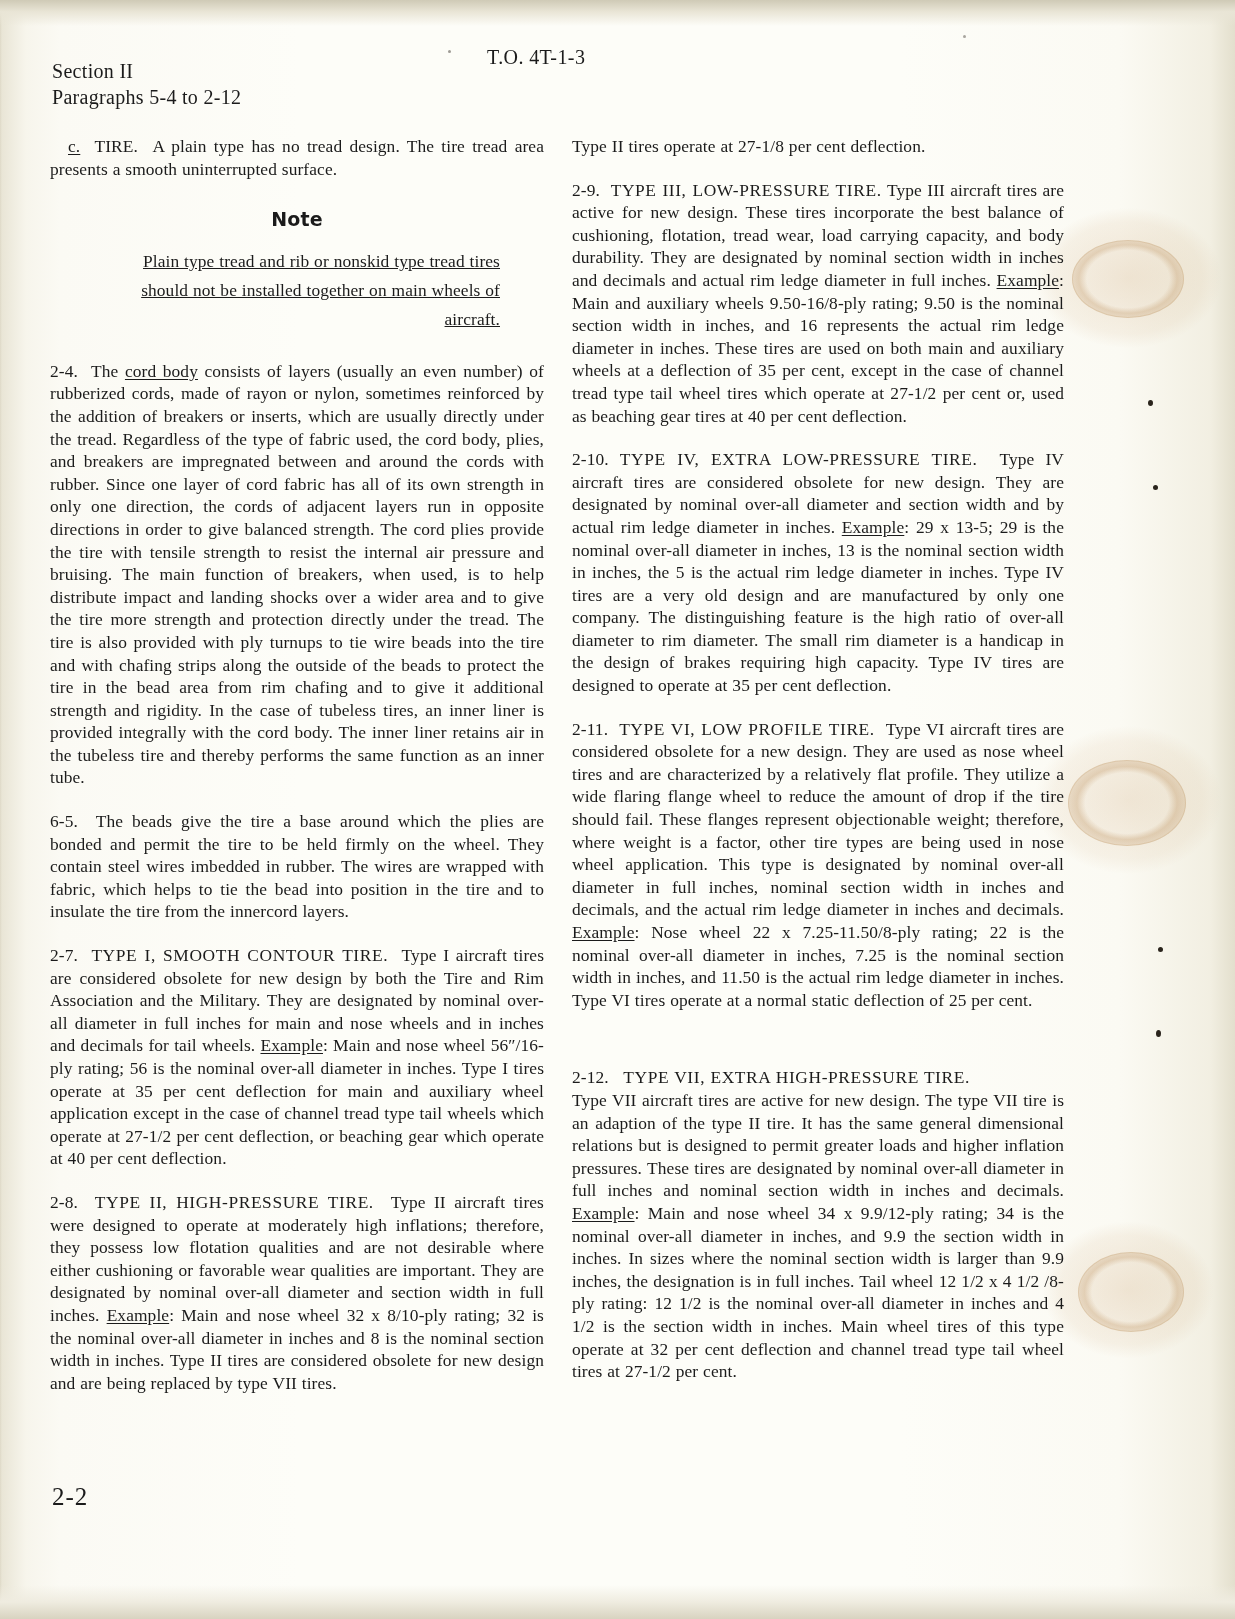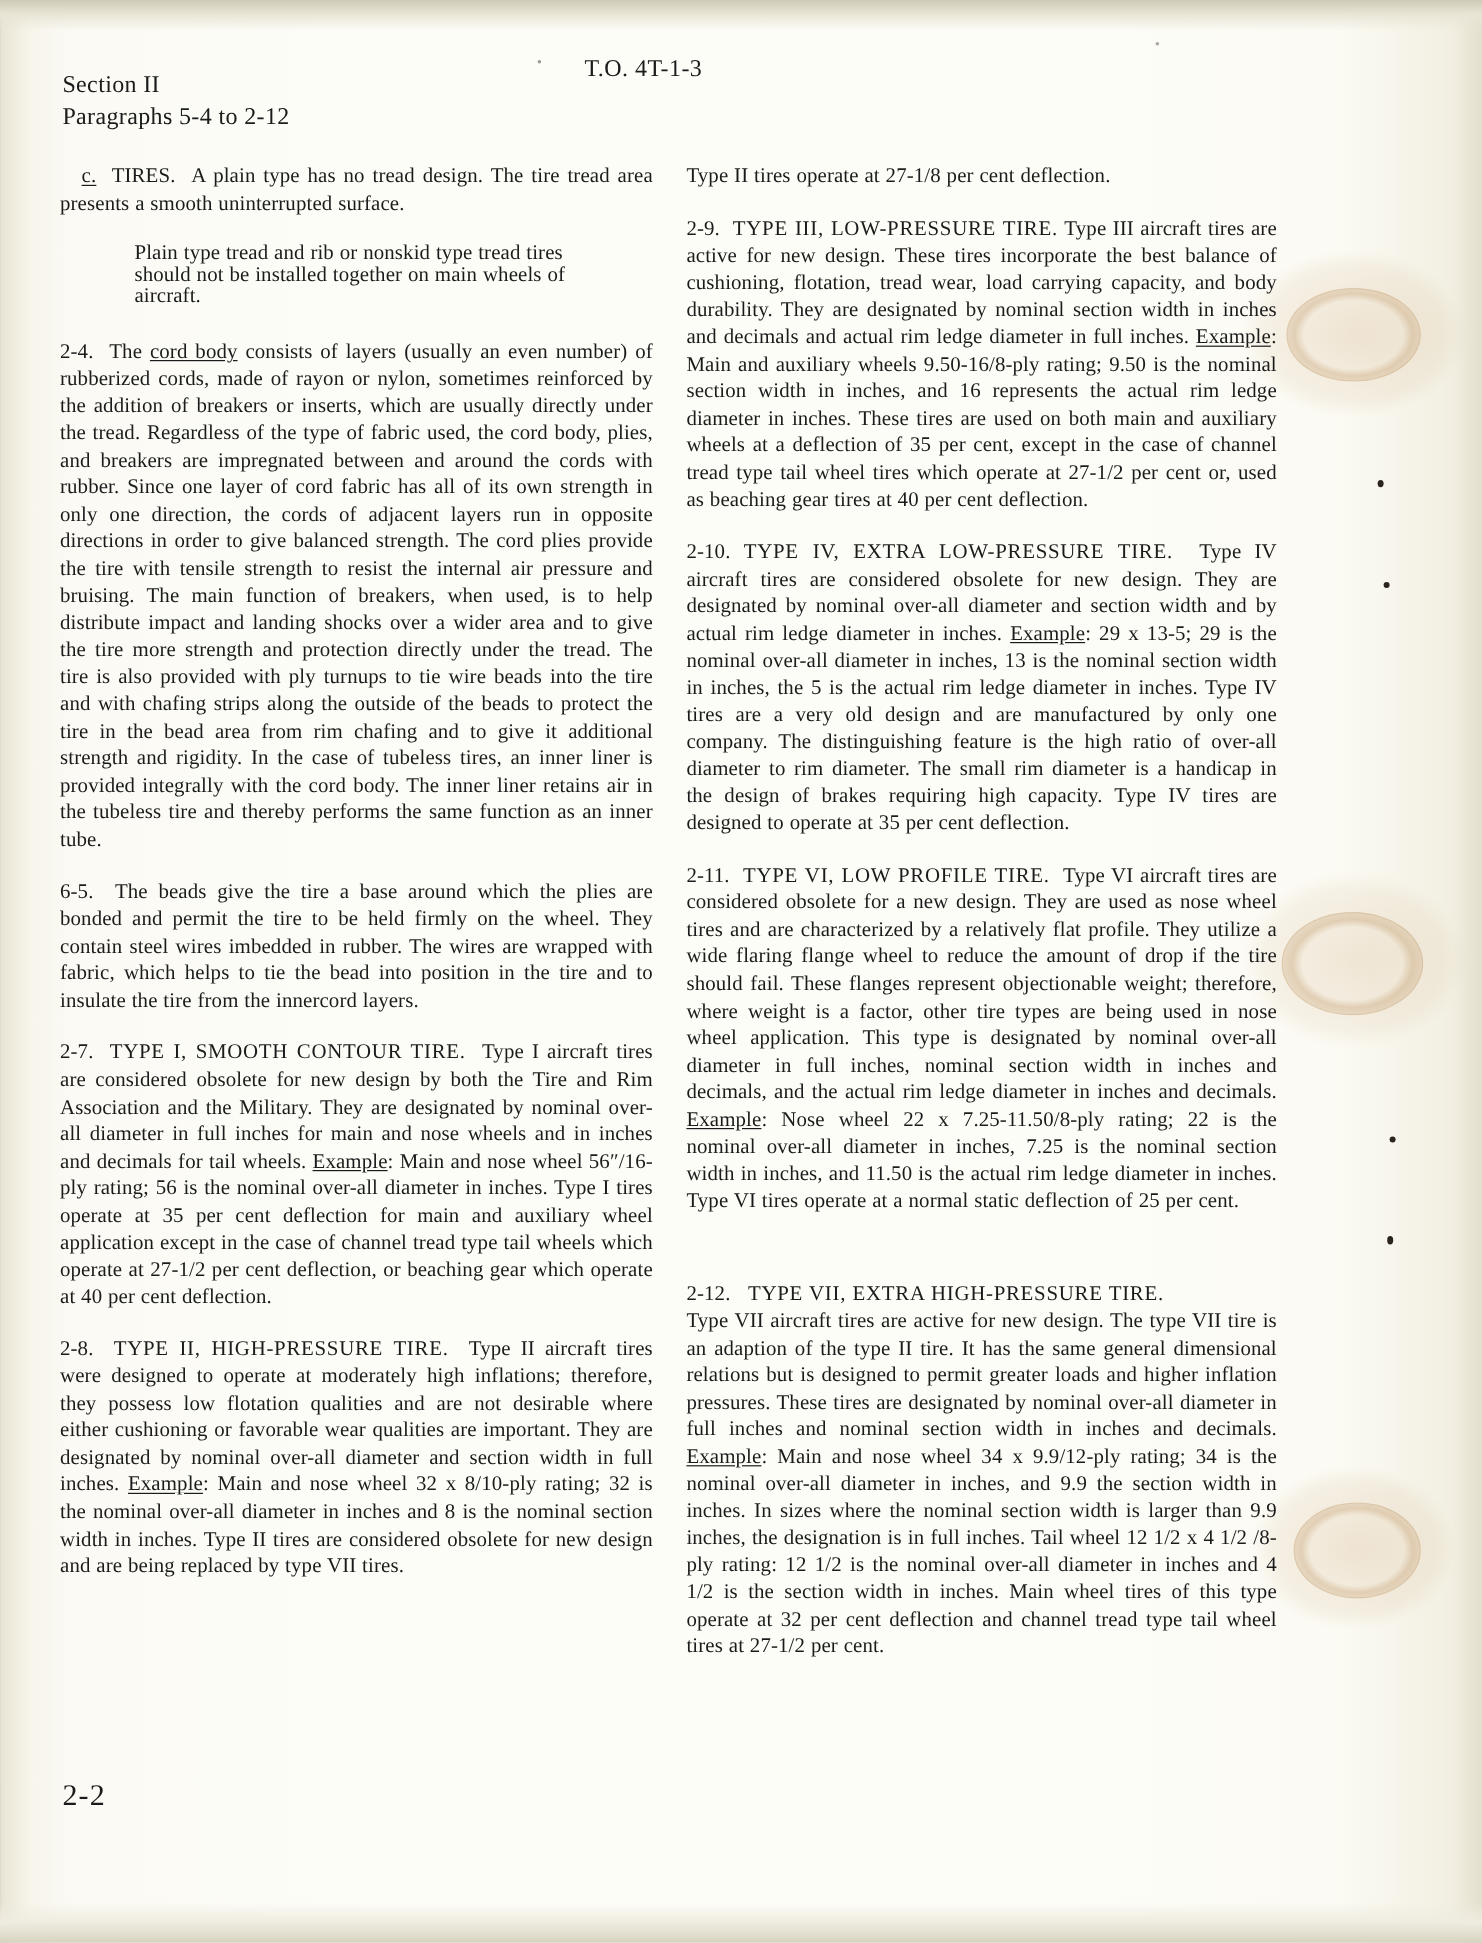--- a/index.html
+++ b/index.html
@@ -84,22 +84,23 @@
     text-align: center;
     font-family: "DejaVu Sans", "Liberation Sans", sans-serif;
     font-weight: bold;
     font-size: 19px;
     letter-spacing: 0.2px;
     margin: 28px 0 16px 0;
   }
   .note-body {
     margin: 0 0 26px 0;
     padding: 0 44px 0 62px;
-    text-align: left;
-    line-height: 18px;
+    text-align: right;
+    line-height: 29px;
+    text-decoration: underline;
   }
 
   
   p.heading { margin-bottom: 20px; }
 
   
   .bigskip { height: 34px; }
 
   .folio {
     position: absolute;
@@ -135,22 +136,23 @@
   <div class="header">
     <div class="hdr-left">
       <div>Section II</div>
       <div>Paragraphs 5-4 to 2-12</div>
     </div>
     <div class="hdr-center">T.O. 4T-1-3</div>
   </div>
 
   <div class="col col-left">
 
-    <p class="para"><span class="ind"></span><span class="u">c.</span>&nbsp; <span>TIRES.</span>&nbsp;&nbsp;<span>A plain type has no tread design. The tire tread area presents a smooth uninterrupted surface.</span></p>
+    <p class="para"><span class="ind"></span><span class="u">c.</span>&nbsp; <span>TIRE.</span>&nbsp;&nbsp;<span>A plain type has no tread design. The tire tread area presents a smooth uninterrupted surface.</span></p>
 
+    <div class="note-title">Note</div>
     <p class="note-body">Plain type tread and rib or nonskid type tread tires should not be installed together on main wheels of aircraft.</p>
 
     <p class="para"><span>2-4.</span>&nbsp;&nbsp;<span>The </span><span class="u">cord body</span><span> consists of layers (usually an even number) of rubberized cords, made of rayon or nylon, sometimes reinforced by the addition of breakers or inserts, which are usually directly under the tread. Regardless of the type of fabric used, the cord body, plies, and breakers are impregnated between and around the cords with rubber. Since one layer of cord fabric has all of its own strength in only one direction, the cords of adjacent layers run in opposite directions in order to give balanced strength. The cord plies provide the tire with tensile strength to resist the internal air pressure and bruising. The main function of breakers, when used, is to help distribute impact and landing shocks over a wider area and to give the tire more strength and protection directly under the tread. The tire is also provided with ply turnups to tie wire beads into the tire and with chafing strips along the outside of the beads to protect the tire in the bead area from rim chafing and to give it additional strength and rigidity. In the case of tubeless tires, an inner liner is provided integrally with the cord body. The inner liner retains air in the tubeless tire and thereby performs the same function as an inner tube.</span></p>
 
     <p class="para"><span>6-5.</span>&nbsp;&nbsp;<span>The beads give the tire a base around which the plies are bonded and permit the tire to be held firmly on the wheel. They contain steel wires imbedded in rubber. The wires are wrapped with fabric, which helps to tie the bead into position in the tire and to insulate the tire from the innercord layers.</span></p>
 
 
     <p class="para"><span>2-7.</span>&nbsp;&nbsp;<span class="sc">TYPE I, SMOOTH CONTOUR TIRE.</span>&nbsp;&nbsp;<span>Type I aircraft tires are considered obsolete for new design by both the Tire and Rim Association and the Military. They are designated by nominal over-all diameter in full inches for main and nose wheels and in inches and decimals for tail wheels. </span><span class="u">Example</span><span>: Main and nose wheel 56″/16-ply rating; 56 is the nominal over-all diameter in inches. Type I tires operate at 35 per cent deflection for main and auxiliary wheel application except in the case of channel tread type tail wheels which operate at 27-1/2 per cent deflection, or beaching gear which operate at 40 per cent deflection.</span></p>
 
     <p class="para"><span>2-8.</span>&nbsp;&nbsp;<span class="sc">TYPE II, HIGH-PRESSURE TIRE.</span>&nbsp;&nbsp;<span>Type II aircraft tires were designed to operate at moderately high inflations; therefore, they possess low flotation qualities and are not desirable where either cushioning or favorable wear qualities are important. They are designated by nominal over-all diameter and section width in full inches. </span><span class="u">Example</span><span>: Main and nose wheel 32 x 8/10-ply rating; 32 is the nominal over-all diameter in inches and 8 is the nominal section width in inches. Type II tires are considered obsolete for new design and are being replaced by type VII tires.</span></p>

